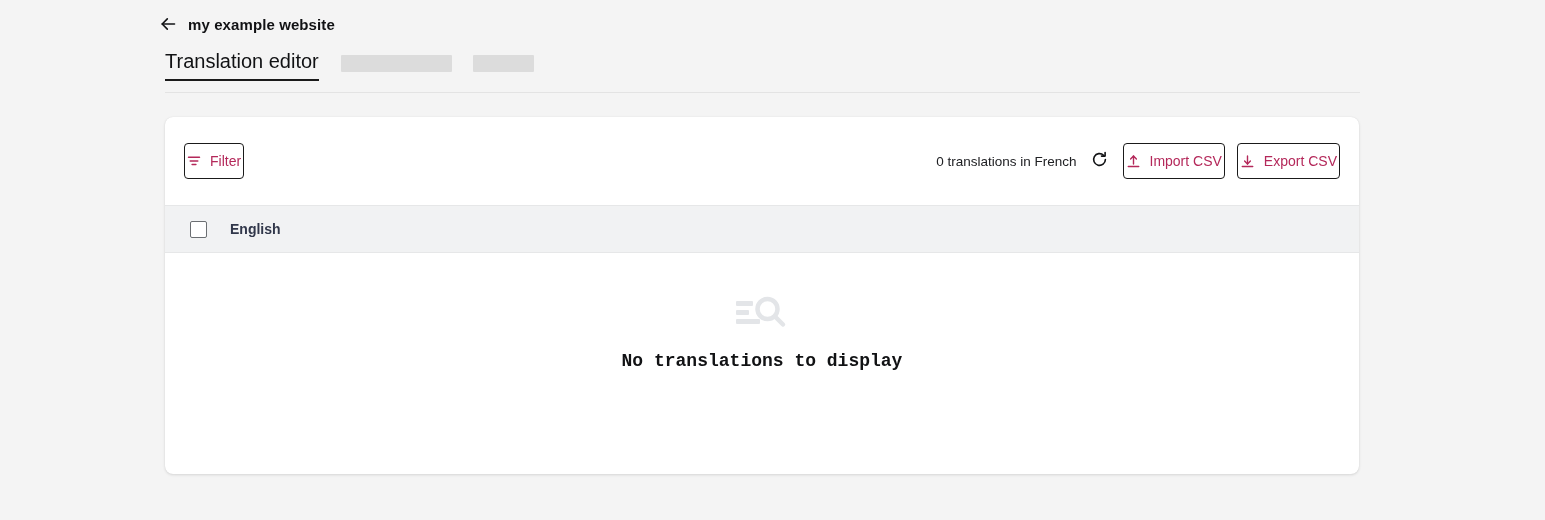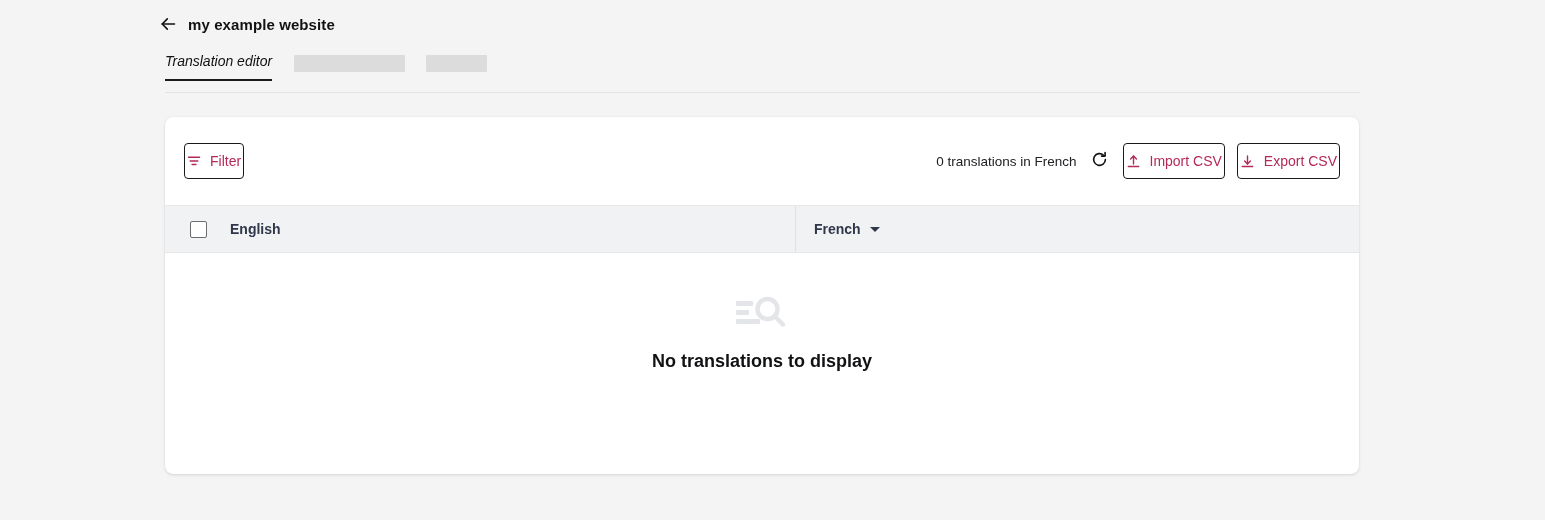--- a/index.html
+++ b/index.html
@@ -48,28 +48,27 @@
     position: absolute;
     left: 165px;
     top: 52px;
     width: 1195px;
     height: 40px;
     border-bottom: 1px solid #e3e3e3;
     display: flex;
     align-items: flex-start;
   }
   .tab {
-    font-size: 14px;
+    font-size: 20px;
     color: #111214;
     padding: 0 0 9px 0;
     margin-right: 22px;
     cursor: pointer;
     border-bottom: 2px solid transparent;
     line-height: 18px;
-    font-style: italic;
   }
   .tab.active {
     border-bottom-color: #1a1a1a;
   }
   .tab-skeleton {
     height: 17px;
     background: #dcdcdc;
     border-radius: 1px;
     margin-top: 3px;
     margin-right: 21px;
@@ -229,20 +228,21 @@
 
   
   .empty-state {
     height: 221px;
     display: flex;
     flex-direction: column;
     align-items: center;
     justify-content: flex-start;
     padding-top: 40px;
     box-sizing: border-box;
+    font-family: Liberation Mono, monospace;
   }
   .empty-icon {
     width: 56px;
     height: 40px;
     margin-bottom: 18px;
   }
   .empty-title {
     font-size: 18px;
     font-weight: bold;
     color: #111214;
@@ -331,24 +331,20 @@
       </div>
     </div>
 
     <div class="table-head">
       <div class="th-check">
         <div class="checkbox"></div>
       </div>
       <div class="th-col th-english">
         <span>English</span>
       </div>
-      <div class="th-col th-french">
-        <span>French</span>
-        <span class="caret"></span>
-      </div>
     </div>
 
     <div class="empty-state">
       <span class="empty-icon">
         <svg width="56" height="40" viewBox="0 0 56 40" fill="none">
           <rect x="2" y="8" width="17" height="5" rx="1" fill="#e3e5e8"></rect>
           <rect x="2" y="17" width="13" height="5" rx="1" fill="#e3e5e8"></rect>
           <rect x="2" y="26" width="24" height="5" rx="1" fill="#e3e5e8"></rect>
           <circle cx="33.5" cy="16" r="10" stroke="#e3e5e8" stroke-width="4.5" fill="none"></circle>
           <path d="M41 23.5l8 8" stroke="#e3e5e8" stroke-width="4.5" stroke-linecap="round"></path>

